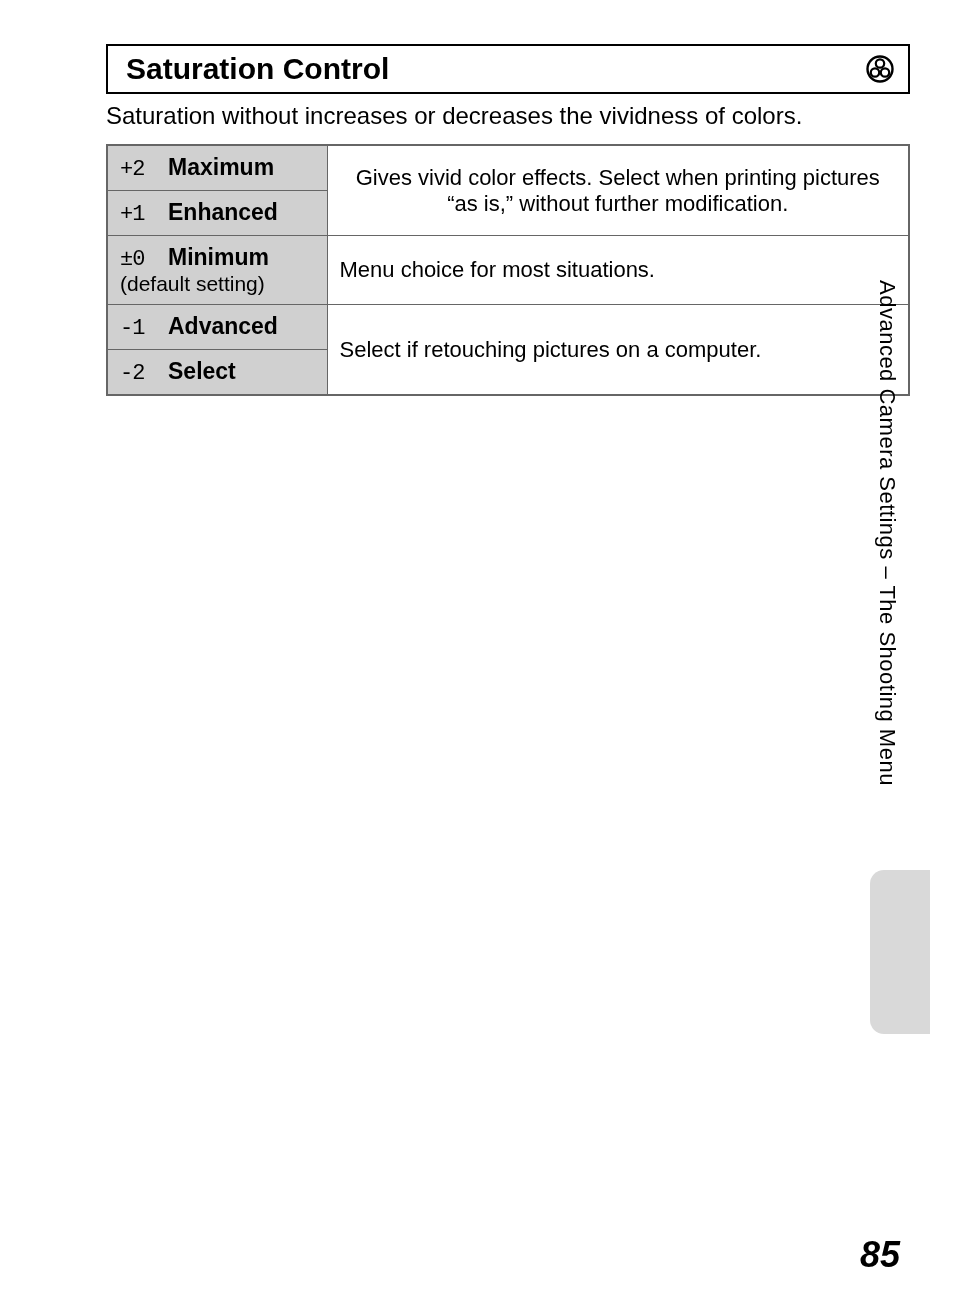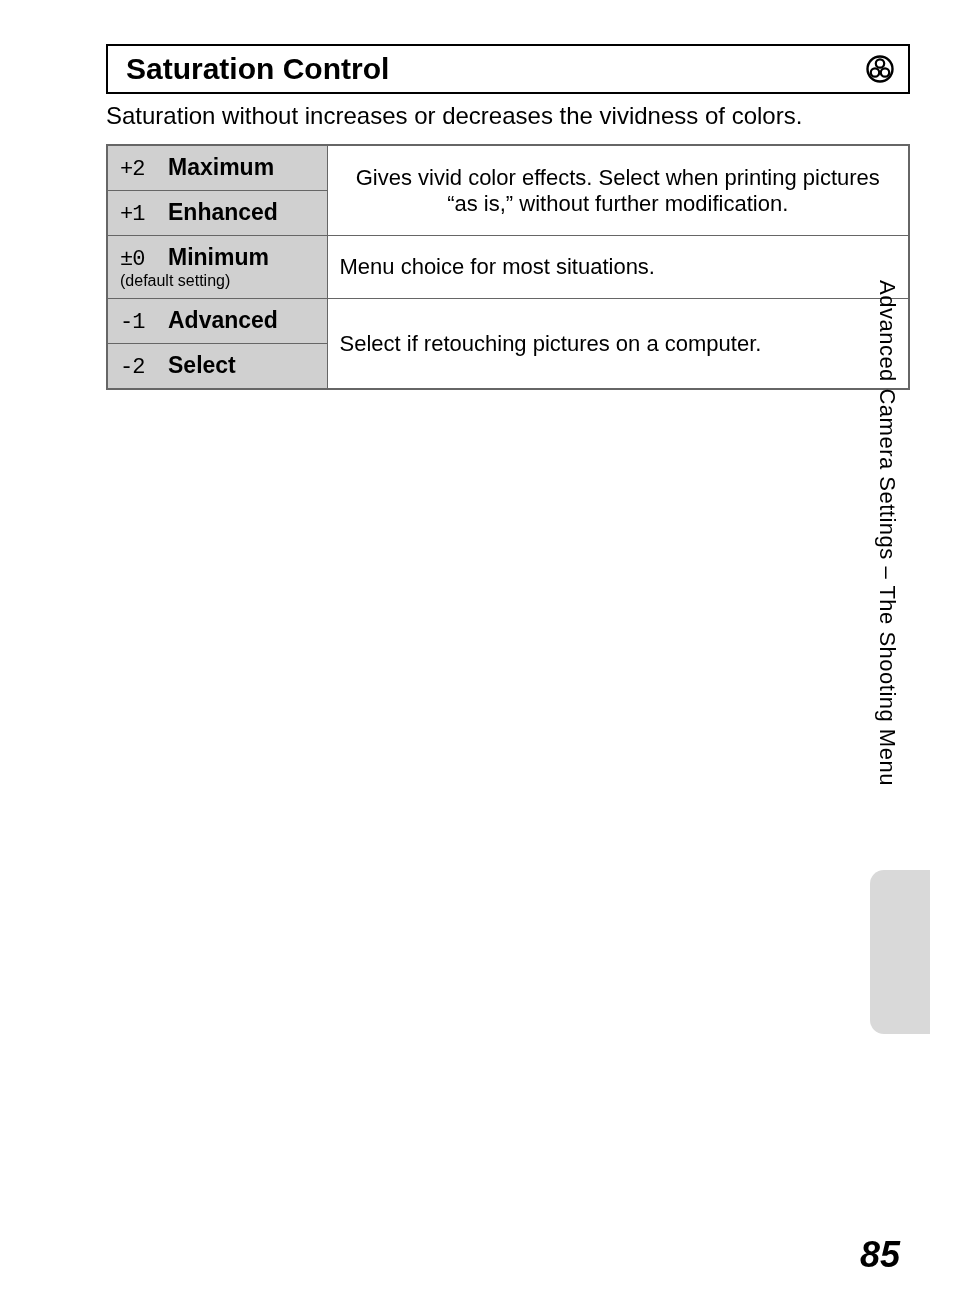--- a/index.html
+++ b/index.html
@@ -21,21 +21,21 @@
 
   .intro { font-size: 24px; font-weight: 400; margin: 4px 0 14px 0; }
 
   table.options { width: 100%; border-collapse: collapse; border: 2px solid #666; }
   table.options td { border: 1px solid #666; padding: 8px 12px; font-size: 22px; vertical-align: middle; }
   table.options td.label { background: #d0d0d0; width: 220px; }
   table.options td.label .line1 { display: flex; align-items: baseline; gap: 14px; }
   table.options td.label .glyph-box { width: 34px; text-align: left; }
   .glyph { font-family: "Courier New", monospace; font-size: 22px; font-weight: 400; letter-spacing: -1px; }
   .opt-name { font-weight: 700; font-size: 23px; }
-  .sub { font-size: 16px; font-weight: 400; margin-top: 0; }
+  .sub { font-size: 21px; font-weight: 400; margin-top: 0; }
   td.desc1 { padding-right: 8px; text-align: center; }
 
   .side-text {
     position: absolute;
     right: 54px;
     top: 280px;
     writing-mode: vertical-rl;
     font-size: 22px;
     letter-spacing: 0.5px;
   }

